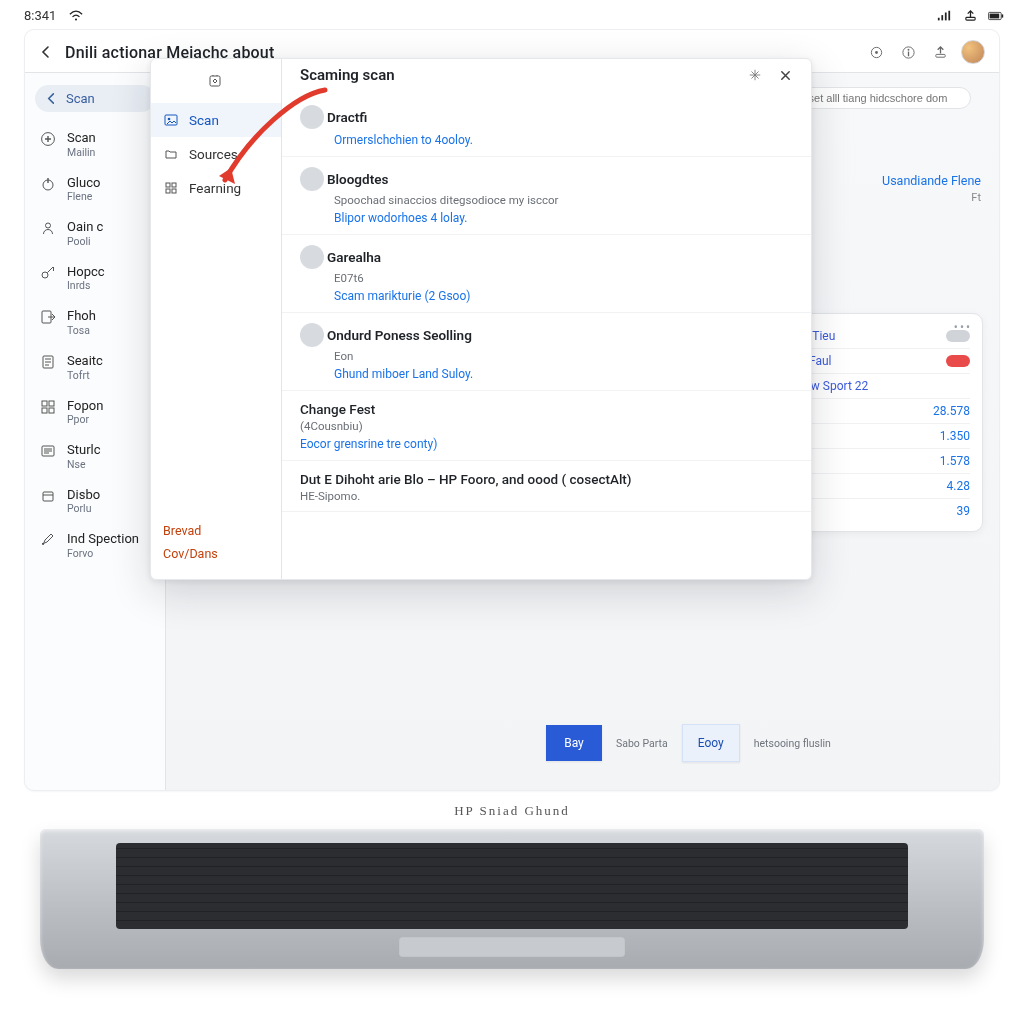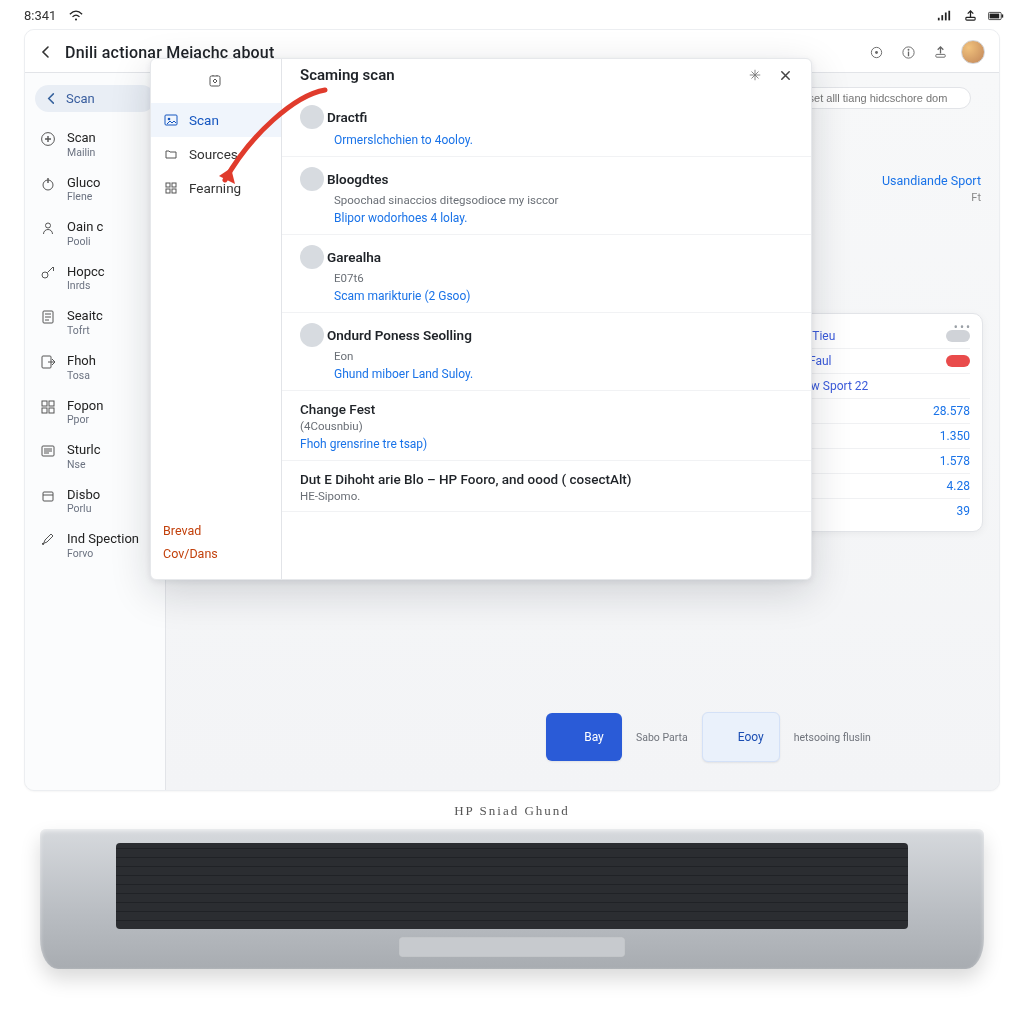--- a/index.html
+++ b/index.html
@@ -161,27 +161,26 @@
 
   .bottom-tiles {
     position: absolute;
     left: 380px;
     bottom: 28px;
     display: flex;
     gap: 14px;
     align-items:center;
   }
   .tile {
-    width: 56px; height: 48px;
-    border-radius: 6px;
+    width: 56px; height: 36px;
+    border-radius: 0;
     display:flex; align-items:center; justify-content:center;
     font-size:12px;
     box-shadow: 0 1px 2px rgba(0,0,0,.08);
     cursor:pointer;
-    padding-left:20px;
   }
   .tile.blue { background:#2a5bd7; color:#fff; }
   .tile.light { background:#eaf1fb; color:#1a4db3; border:1px solid #d4e1f7; }
   .tile-caption { font-size:10.5px; color:#70747c; max-width:80px; }
 
   .searchbar {
     position:absolute; right: 28px; top: 14px;
     display:flex; align-items:center; gap:6px;
     border:1px solid var(--border); background:#fff;
     border-radius: 14px; padding: 3px 10px; font-size:11px; color:var(--muted);
@@ -430,40 +429,40 @@
             </span>
           <span class="txts">
               <span class="label">Hopcc</span>
               <span class="sub">Inrds</span>
             </span>
         </div>
 
         <div class="side-item">
           <span class="ic">
               <svg viewBox="0 0 16 16" width="16" height="16">
+                <rect x="2" y="2" width="9" height="12" rx="1" stroke="#555" fill="none"></rect>
+                <path d="M8 8h6M12 5l3 3-3 3" stroke="#555" fill="none"></path>
+              </svg>
+            </span>
+          <span class="txts">
+              <span class="label">Fhoh</span>
+              <span class="sub">Tosa</span>
+            </span>
+        </div>
+
+        <div class="side-item">
+          <span class="ic">
+              <svg viewBox="0 0 16 16" width="16" height="16">
                 <rect x="3" y="2" width="10" height="12" rx="1" stroke="#555" fill="none"></rect>
                 <path d="M5 5h6M5 8h6M5 11h4" stroke="#555"></path>
               </svg>
             </span>
           <span class="txts">
               <span class="label">Seaitc</span>
               <span class="sub">Tofrt</span>
-            </span>
-        </div>
-
-        <div class="side-item">
-          <span class="ic">
-              <svg viewBox="0 0 16 16" width="16" height="16">
-                <rect x="2" y="2" width="9" height="12" rx="1" stroke="#555" fill="none"></rect>
-                <path d="M8 8h6M12 5l3 3-3 3" stroke="#555" fill="none"></path>
-              </svg>
-            </span>
-          <span class="txts">
-              <span class="label">Fhoh</span>
-              <span class="sub">Tosa</span>
             </span>
         </div>
 
         <div class="side-item">
           <span class="ic">
               <svg viewBox="0 0 16 16" width="16" height="16">
                 <rect x="2" y="2" width="5" height="5" stroke="#555" fill="none"></rect>
                 <rect x="9" y="2" width="5" height="5" stroke="#555" fill="none"></rect>
                 <rect x="2" y="9" width="5" height="5" stroke="#555" fill="none"></rect>
                 <rect x="9" y="9" width="5" height="5" stroke="#555" fill="none"></rect>
@@ -517,21 +516,21 @@
       <div class="main">
 
         <div class="searchbar">
           <svg viewBox="0 0 14 14" width="12" height="12">
               <circle cx="6" cy="6" r="4" stroke="#999" fill="none"></circle>
               <path d="M9 9l3 3" stroke="#999"></path>
             </svg>
           <input type="text" placeholder="set alll tiang hidcschore dom" style="">
         </div>
 
-        <span class="top-right-link">Usandiande Sport</span>
+        <span class="top-right-link">Usandiande Flene</span>
         <span class="top-right-caption">Ft</span>
 
         <div class="side-widget">
           <span class="dots">•••</span>
           <div class="widget-row">
               <span class="k">tice Tieu</span>
               <span class="pill grey"></span>
             </div>
           <div class="widget-row">
               <span class="k">ble Faul</span>
@@ -680,21 +679,21 @@
           </div>
         <div class="desc">Eon</div>
         <span class="link">Ghund miboer Land Suloy.</span>
       </div>
 
       <div class="result no-avatar">
         <div class="row1">
             <span class="name">Change Fest</span>
           </div>
         <div class="desc">(4Cousnbiu)</div>
-        <span class="link">Fhoh grensrine tre tsap)</span>
+        <span class="link">Eocor grensrine tre conty)</span>
       </div>
 
       <div class="result no-avatar">
         <div class="row1">
             <span class="name">Dut E Dihoht arie Blo – HP Fooro, and oood ( cosectAlt)</span>
           </div>
         <div class="desc">HE-Sipomo.</div>
       </div>
 
     </div>

